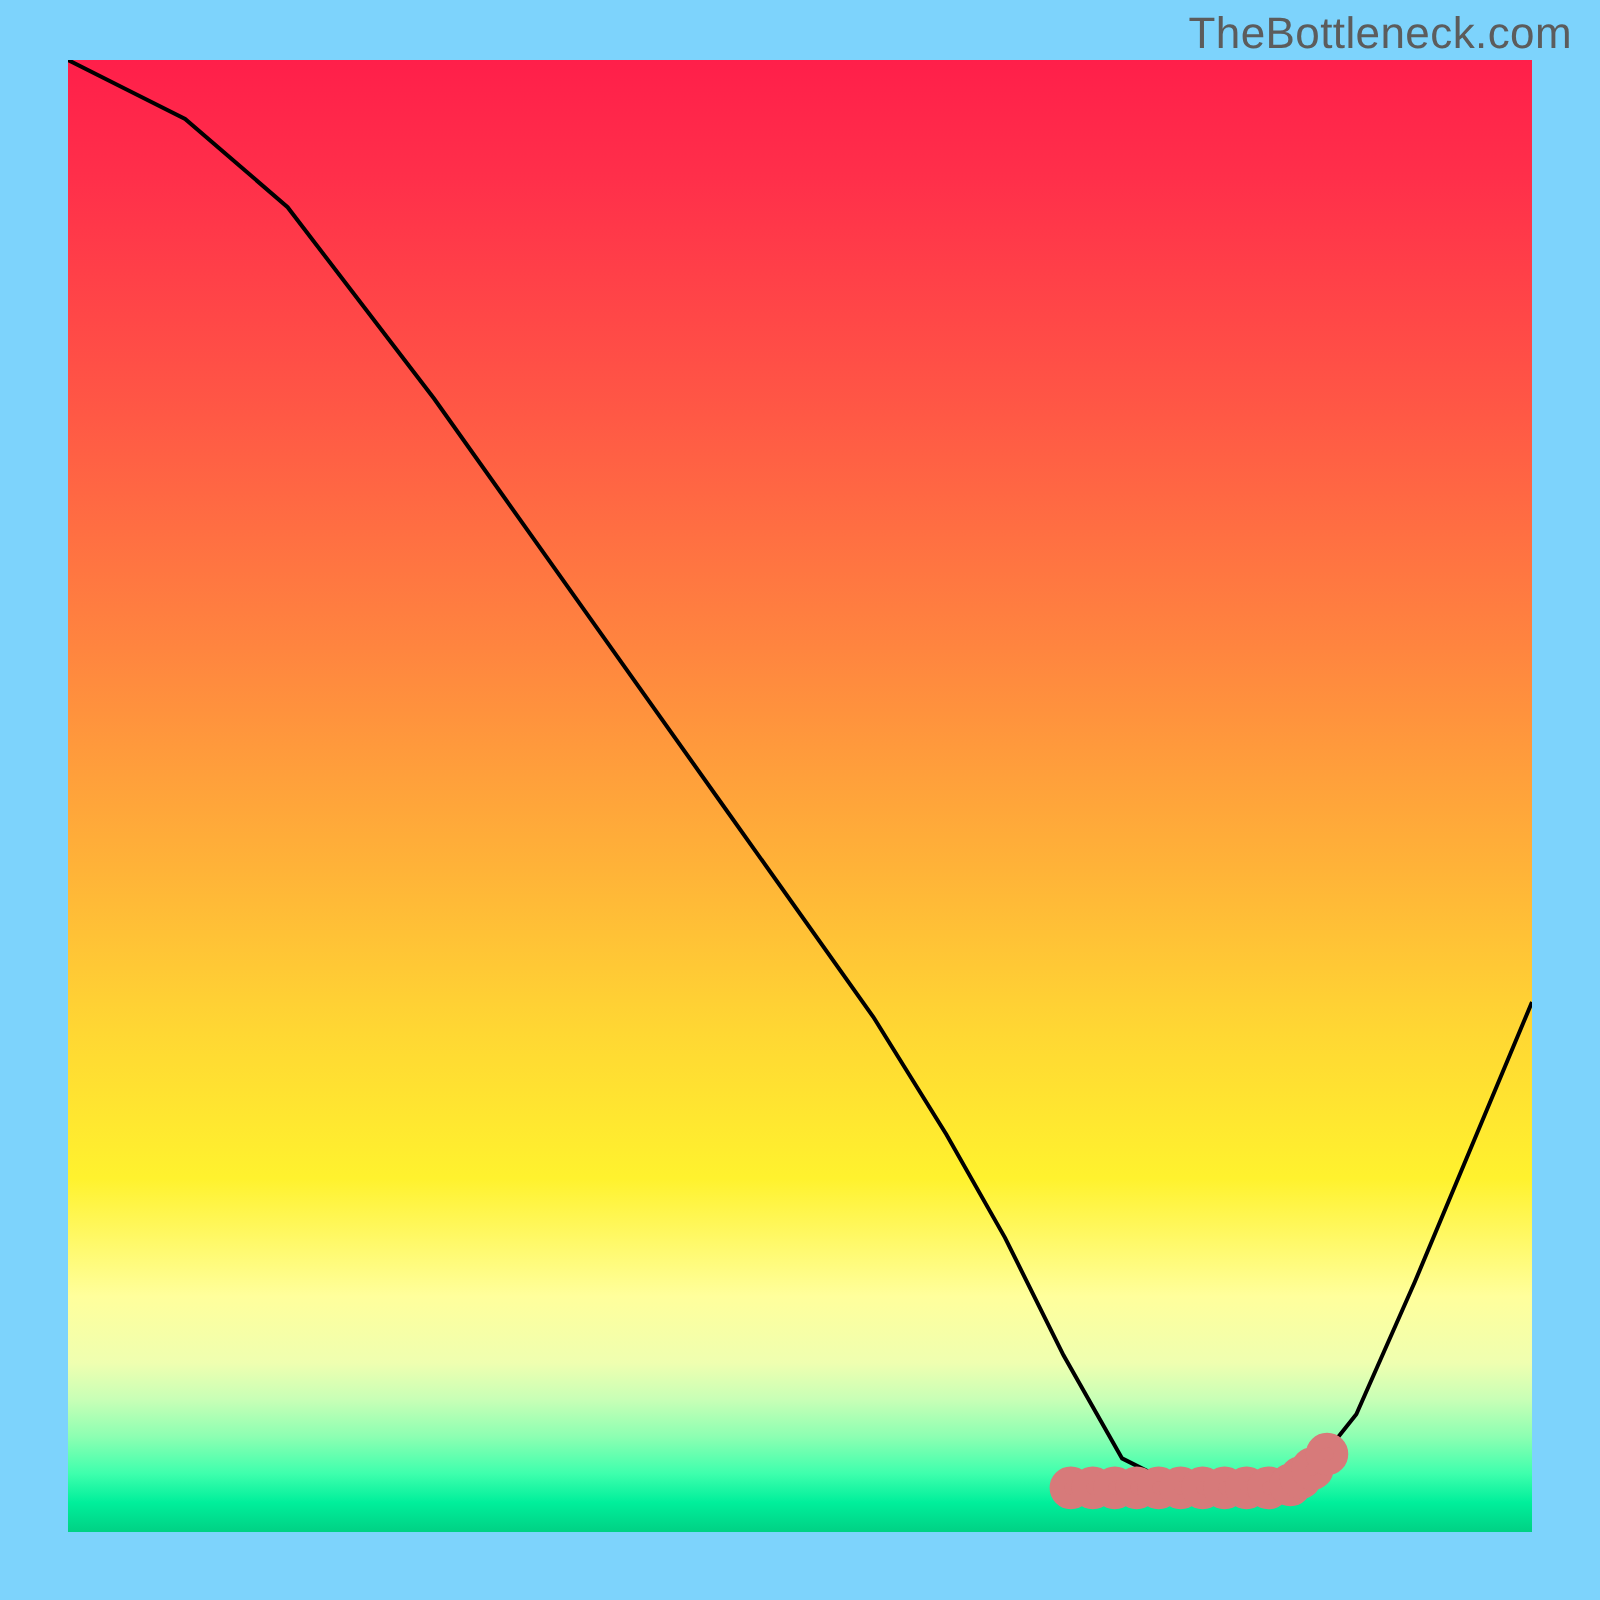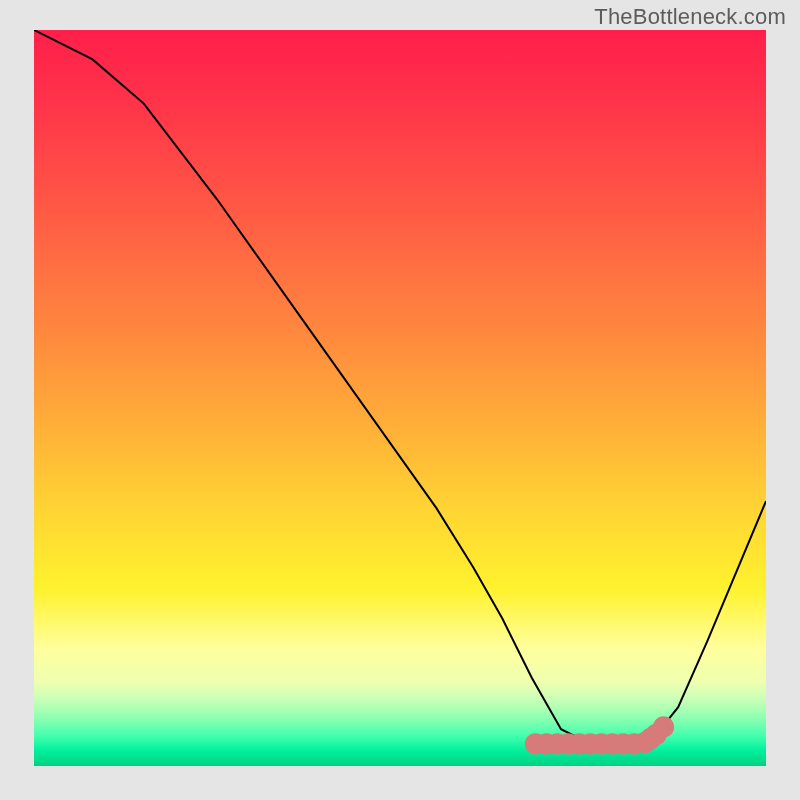--- a/index.html
+++ b/index.html
@@ -3,21 +3,21 @@
 <meta charset="utf-8">
 <style>
   * { margin: 0; padding: 0; box-sizing: border-box; }
   html, body { width: 800px; height: 800px; overflow: hidden; }
   body { font-family: Arial, Helvetica, sans-serif; background: #000; }
 
   .frame {
     position: relative;
     width: 800px;
     height: 800px;
-    background: #e5e5e5;
+    background: #7dd3fc;
   }
 
   .attribution {
     position: absolute;
     top: 4px;
     right: 14px;
     color: #5c5c5c;
     font-size: 22px;
     font-weight: 400;
     letter-spacing: 0.2px;

